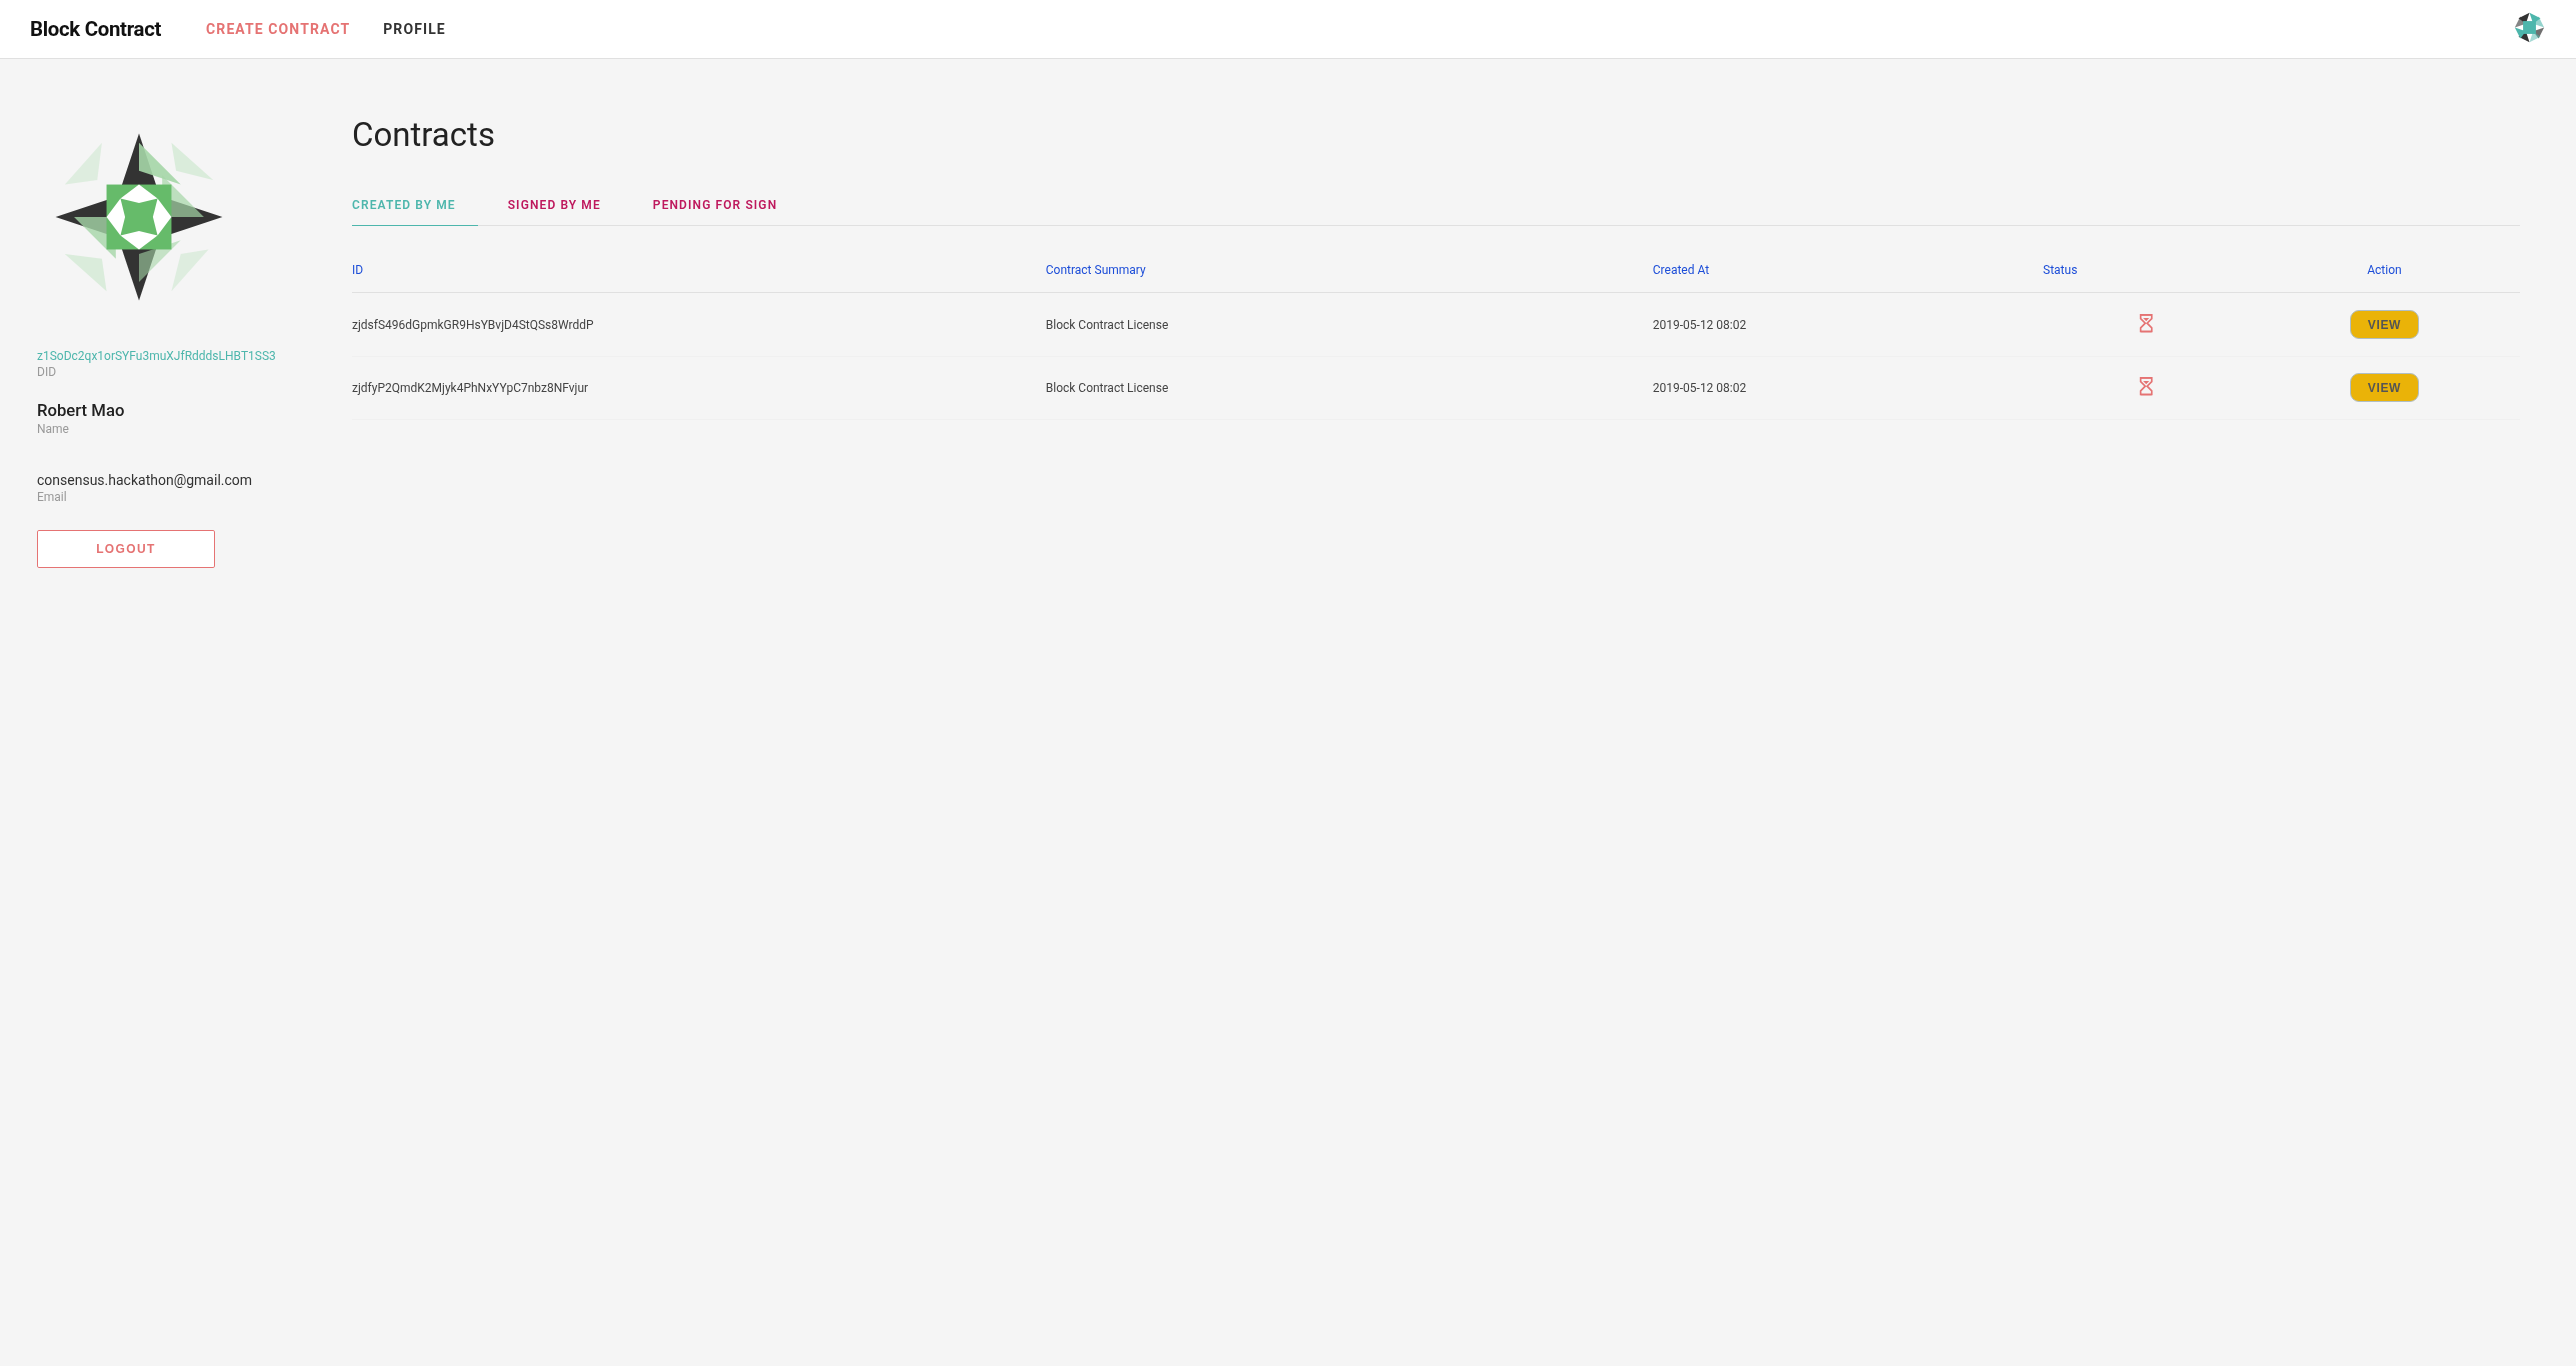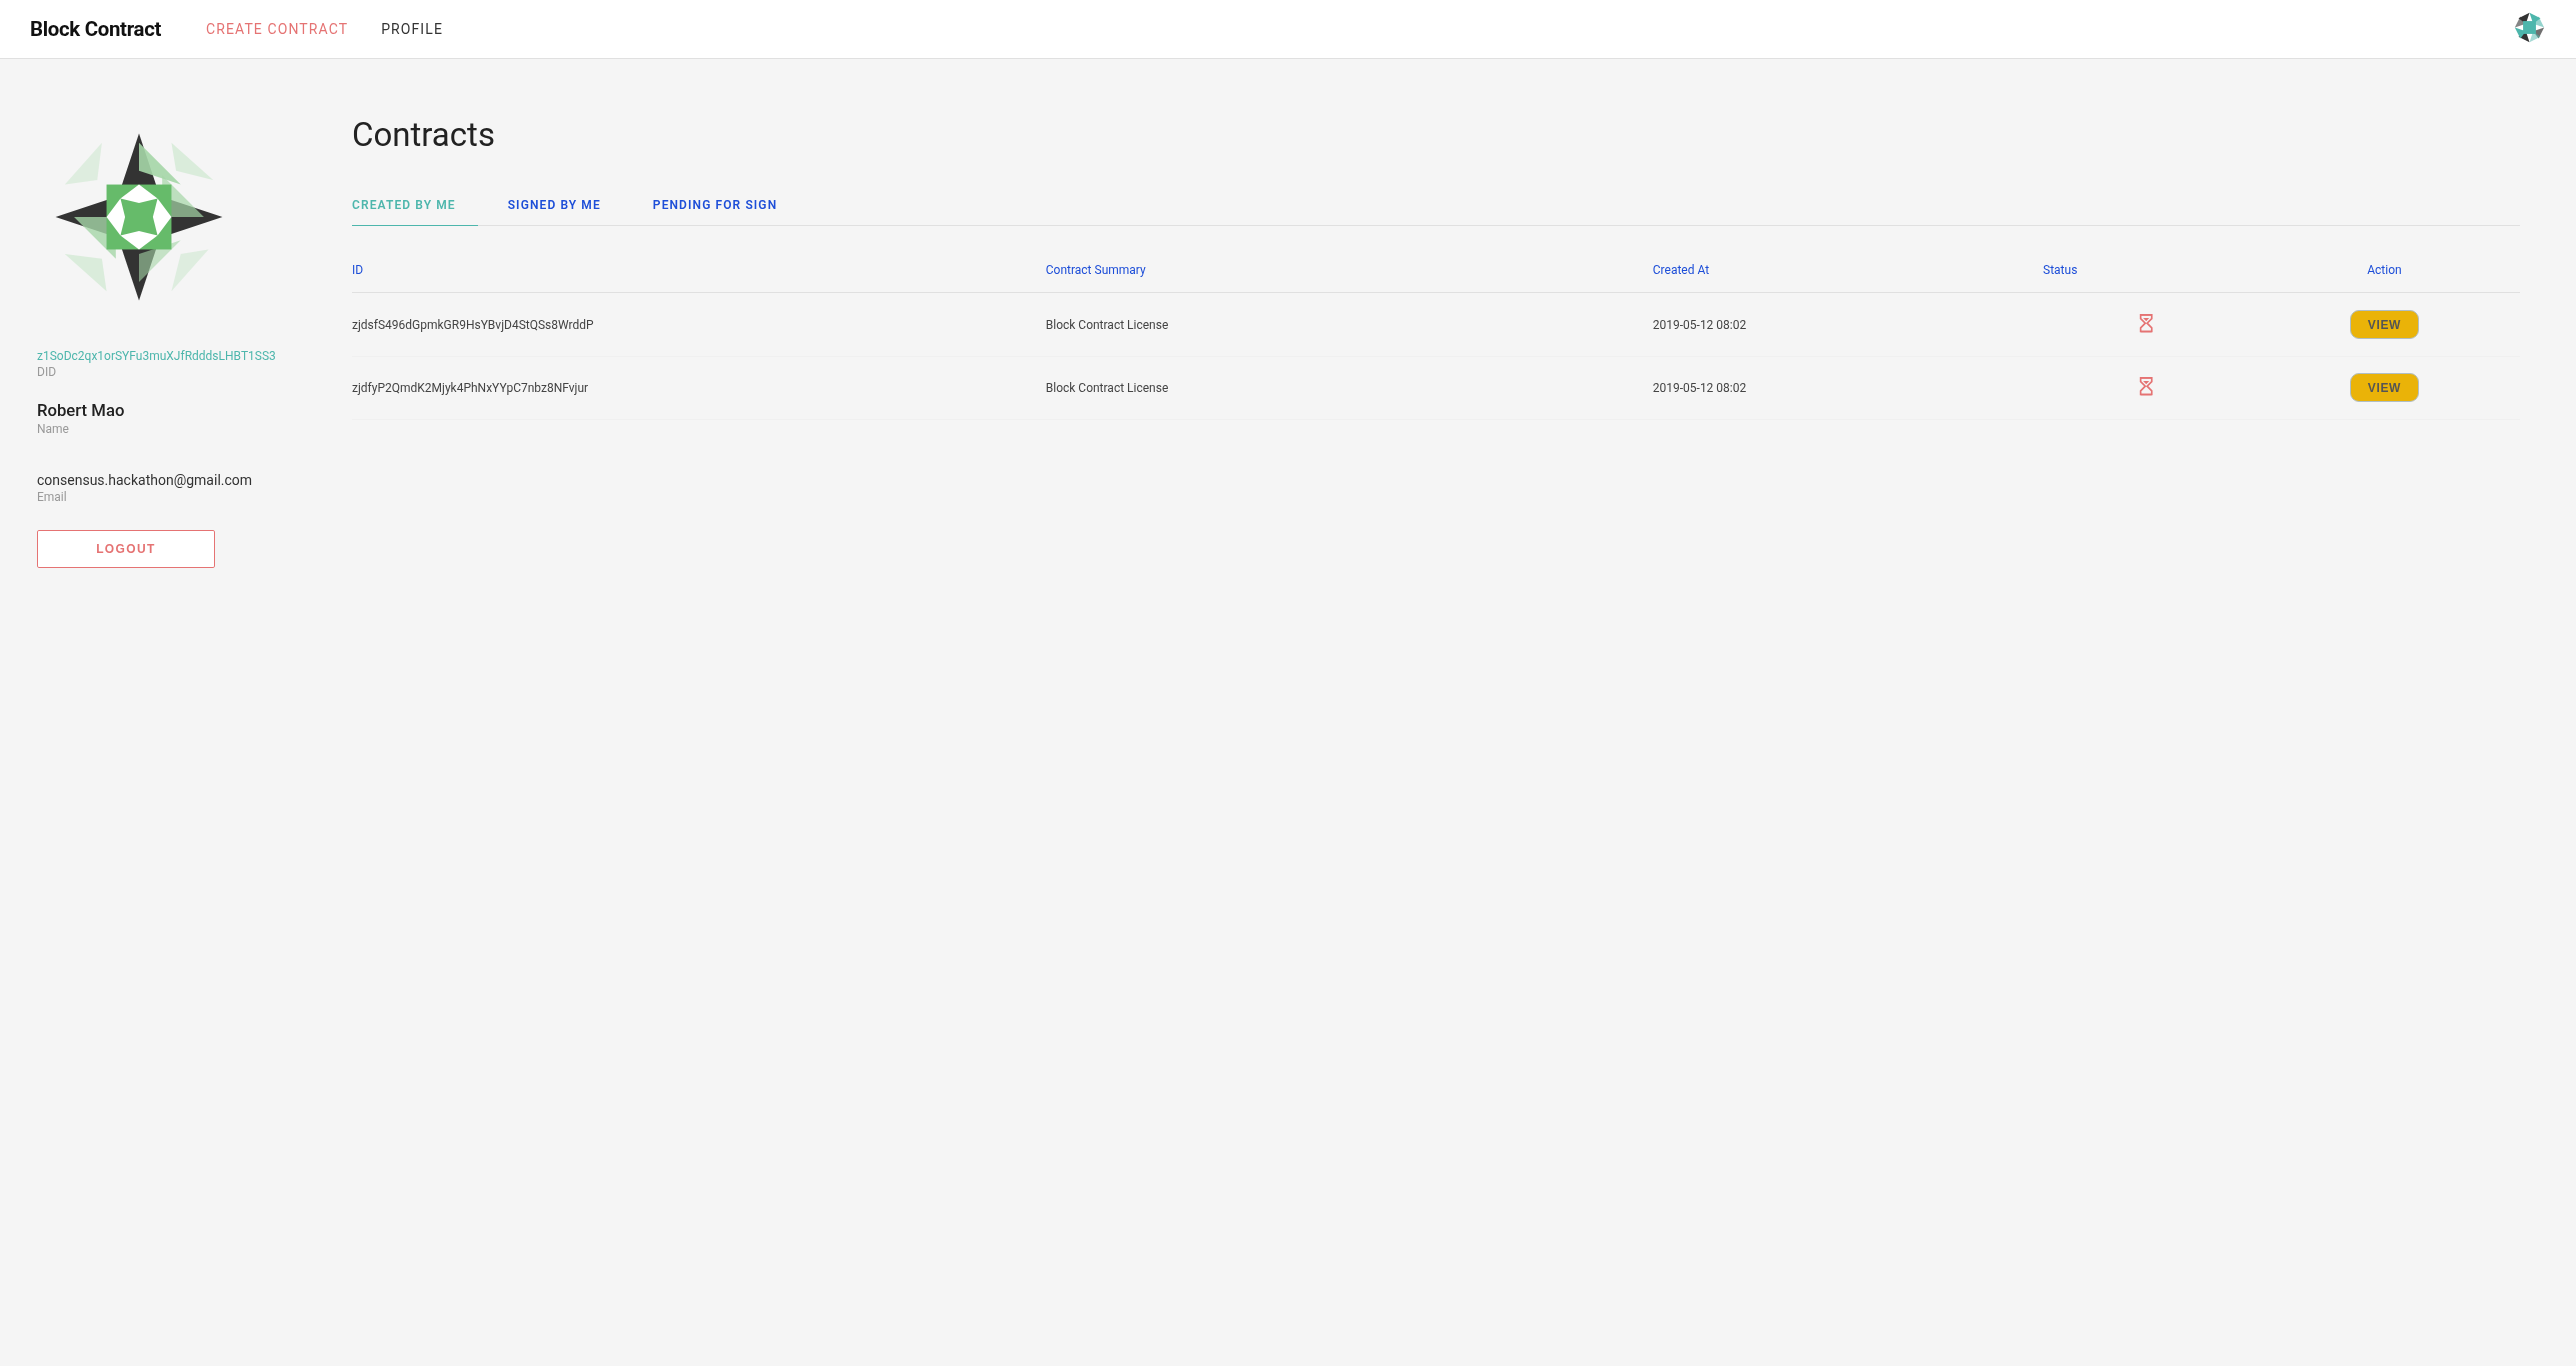--- a/index.html
+++ b/index.html
@@ -26,21 +26,21 @@
       margin-right: 45px;
       letter-spacing: -0.3px;
     }
     .nav-links {
       display: flex;
       gap: 33px;
       flex: 1;
     }
     .nav-link {
       font-size: 14px;
-      font-weight: 400;
+      font-weight: 700;
       letter-spacing: 1.1px;
       text-transform: uppercase;
       text-decoration: none;
       cursor: pointer;
     }
     .nav-link.active { color: #e57373; }
     .nav-link.inactive { color: #333; }
     .nav-logo {
       margin-left: auto;
     }
@@ -140,21 +140,21 @@
       margin-bottom: 30px;
     }
     .tab {
       font-size: 12px;
       font-weight: 600;
       letter-spacing: 1.1px;
       text-transform: uppercase;
       padding: 13px 22px 13px 0;
       margin-right: 30px;
       cursor: pointer;
-      color: #1d4ed8;
+      color: #be185d;
       border-bottom: 1.9px solid transparent;
       position: relative;
       top: 0.9px;
     }
     .tab.active {
       color: #4db6ac;
       border-bottom: 1.9px solid #4db6ac;
     }
 
     

